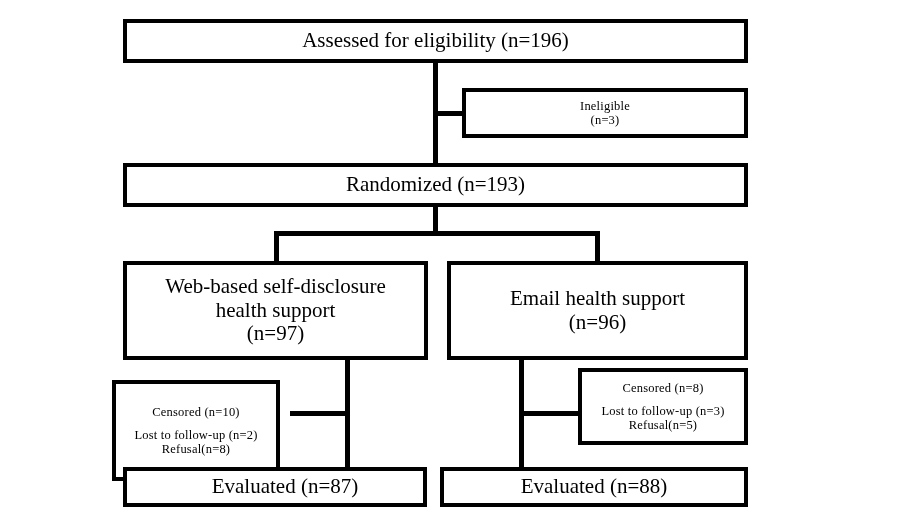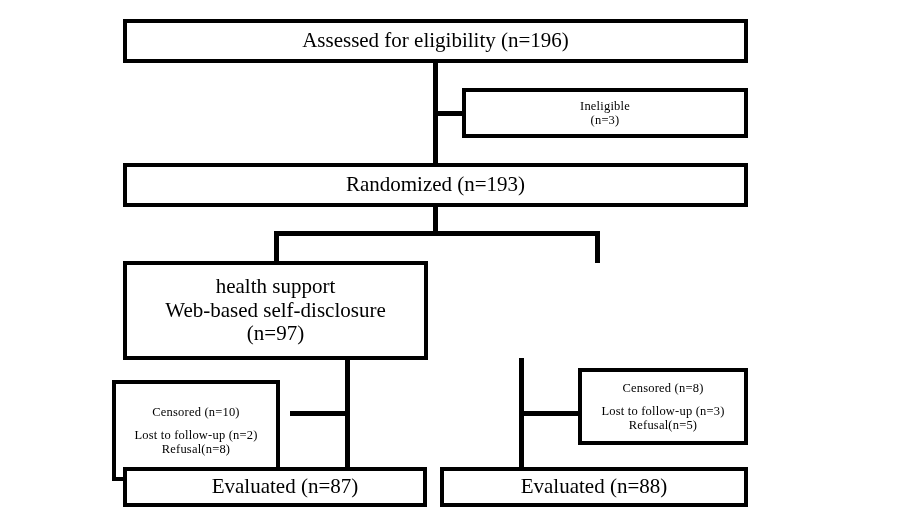--- a/index.html
+++ b/index.html
@@ -75,25 +75,29 @@
   <div class="node small" style="left:462px; top:88px; width:286px; height:50px;">
     <span class="line">Ineligible</span>
     <span class="line">(n=3)</span>
   </div>
 
   <div class="node big" style="left:123px; top:163px; width:625px; height:44px;">
     <span class="line">Randomized (n=193)</span>
   </div>
 
   <div class="node big" style="left:123px; top:261px; width:305px; height:99px;">
+    <span class="line">Web-based self-disclosure</span>
     <span class="line">health support</span>
-    <span class="line">Web-based self-disclosure</span>
     <span class="line">(n=97)</span>
   </div>
 
+  <div class="node big" style="left:447px; top:261px; width:301px; height:99px;">
+    <span class="line">Email health support</span>
+    <span class="line">(n=96)</span>
+  </div>
 
   <div class="node small" style="left:112px; top:368px; width:168px; height:101px;margin-top:12px;">
     <span class="line">Censored (n=10)</span>
     <span class="spacer"></span>
     <span class="line">Lost to follow-up (n=2)</span>
     <span class="line">Refusal(n=8)</span>
   </div>
 
   <div class="node small" style="left:578px; top:368px; width:170px; height:77px;">
     <span class="line">Censored (n=8)</span>

